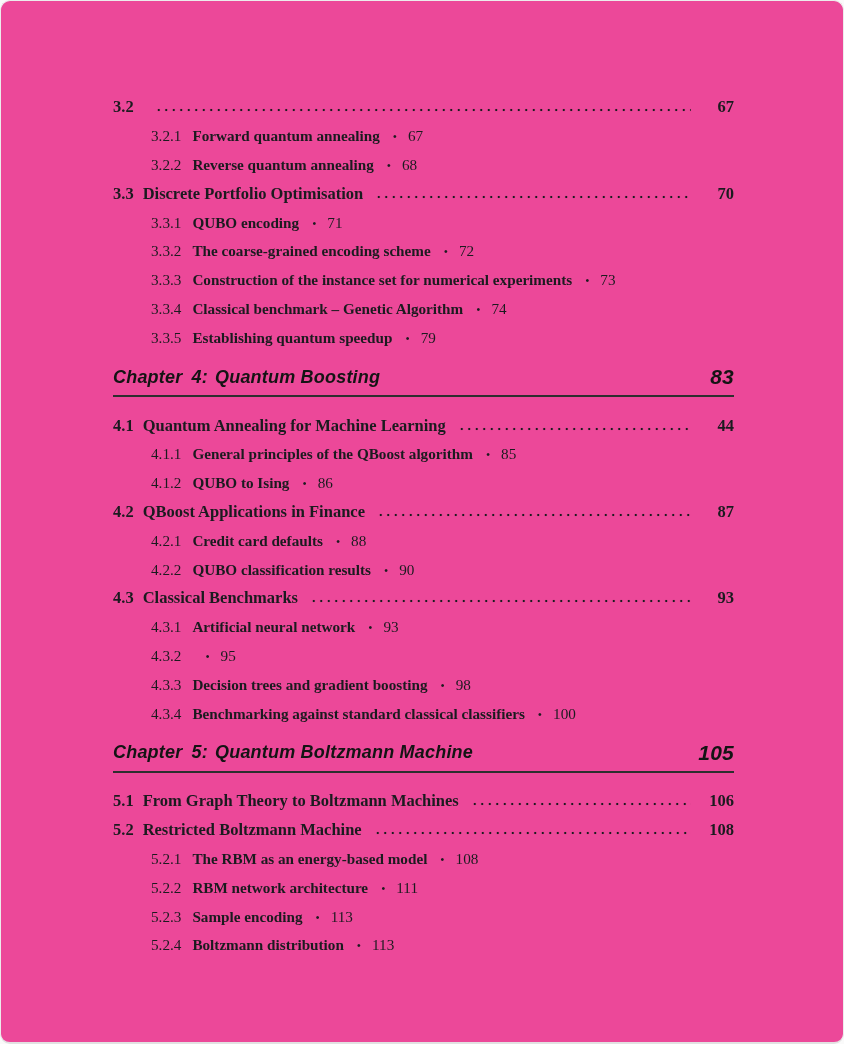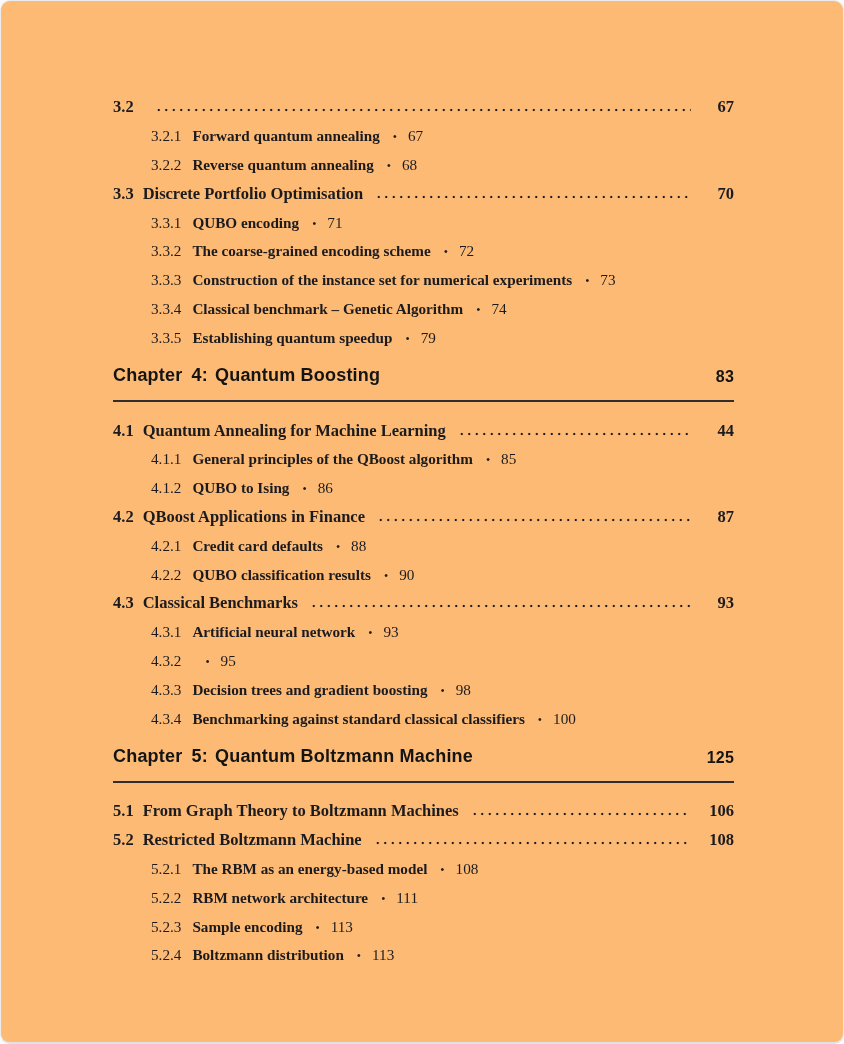--- a/index.html
+++ b/index.html
@@ -5,21 +5,21 @@
   html, body {
     margin: 0;
     padding: 0;
     background: #fafafa;
   }
   .page {
     position: relative;
     box-sizing: border-box;
     width: 844px;
     height: 1044px;
-    background: #fdba74;
+    background: #ec4899;
     border: 1px solid #ececec;
     border-bottom: 2px solid #e2e2e2;
     border-radius: 10px;
     overflow: hidden;
     font-family: "Liberation Serif", serif;
     color: #1b1b1f;
   }
   .toc {
     padding: 92px 109px 0 112px;
   }
@@ -63,33 +63,34 @@
     flex: none;
     margin: 0 11px 0 13px;
     font-size: 12px;
     line-height: 1;
     transform: translateY(1px);
   }
   .pagenum-sub { flex: none; }
   
   .chapter {
     display: flex;
-    align-items: flex-end;
+    align-items: center;
     font-family: "Liberation Sans", sans-serif;
     font-weight: 700;
     font-size: 18px;
     letter-spacing: 0.2px;
     color: #141414;
     border-bottom: 2px solid #2e2e2e;
-    padding-bottom: 14px;
+    padding-bottom: 6px;
     margin: 13px 0 14px 0;
+    font-style: italic;
   }
   .chapter .ch-label { word-spacing: 4px; flex: none; }
   .chapter .ch-title { margin-left: 7px; flex: none; white-space: nowrap; }
-  .chapter .ch-page { margin-left: auto; flex: none; font-size: 16px; }
+  .chapter .ch-page { margin-left: auto; flex: none; font-size: 21px; }
 </style>
 </head>
 <body>
 
 <div class="page">
   <div class="toc" id="toc-list">
       <div class="row section">
     <span class="num">3.2</span>
     <span class="leader"></span>
     <span class="pagenum">67</span>
@@ -208,21 +209,21 @@
   </div>
       <div class="row subsection">
     <span class="num">4.3.4</span>
     <span class="title">Benchmarking against standard classical classifiers</span>
     <span class="bullet">•</span>
     <span class="pagenum-sub">100</span>
   </div>
       <div class="chapter">
     <span class="ch-label">Chapter 5:</span>
     <span class="ch-title">Quantum Boltzmann Machine</span>
-    <span class="ch-page">125</span>
+    <span class="ch-page">105</span>
   </div>
       <div class="row section">
     <span class="num">5.1</span>
     <span class="title">From Graph Theory to Boltzmann Machines</span>
     <span class="leader"></span>
     <span class="pagenum">106</span>
   </div>
       <div class="row section">
     <span class="num">5.2</span>
     <span class="title">Restricted Boltzmann Machine</span>

